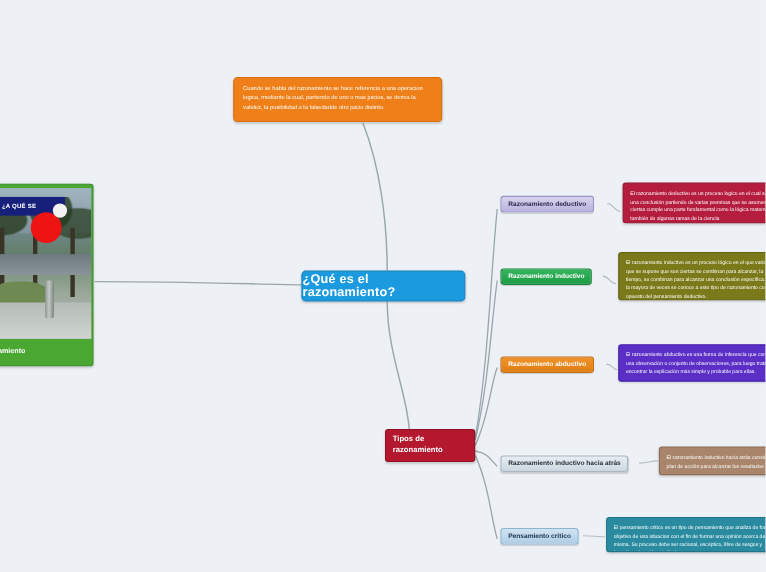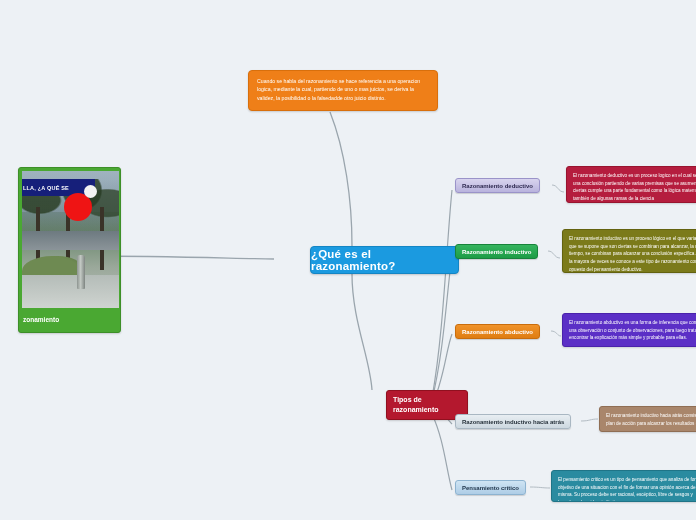--- a/index.html
+++ b/index.html
@@ -24,21 +24,20 @@
     left: 0;
     top: 0;
     width: 696px;
     height: 520px;
     pointer-events: none;
   }
 
   .node {
     position: absolute;
     box-sizing: border-box;
-    margin-left: 36px;
   }
 
   
   .central {
     left: 274px;
     top: 246px;
     width: 149px;
     height: 28px;
     background: #1b9ae0;
     border: 1px solid #1485c4;

